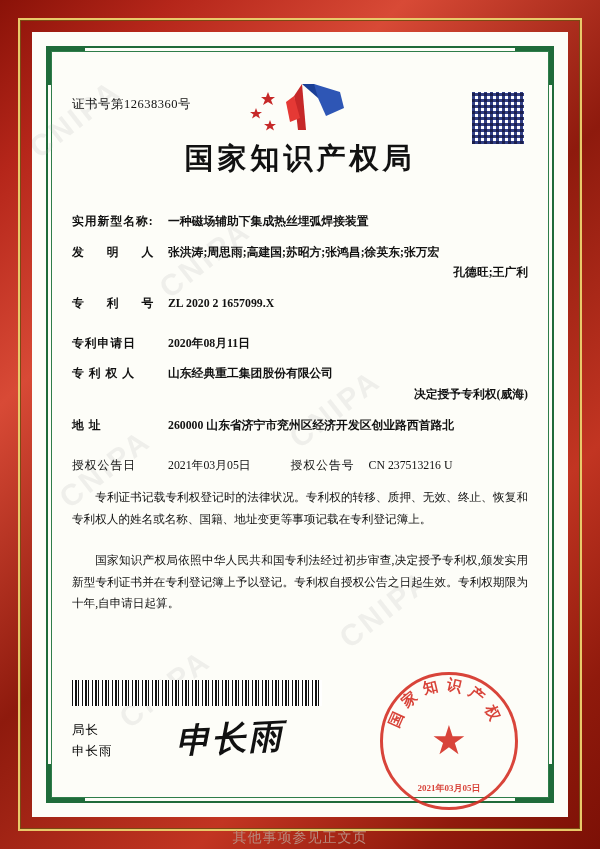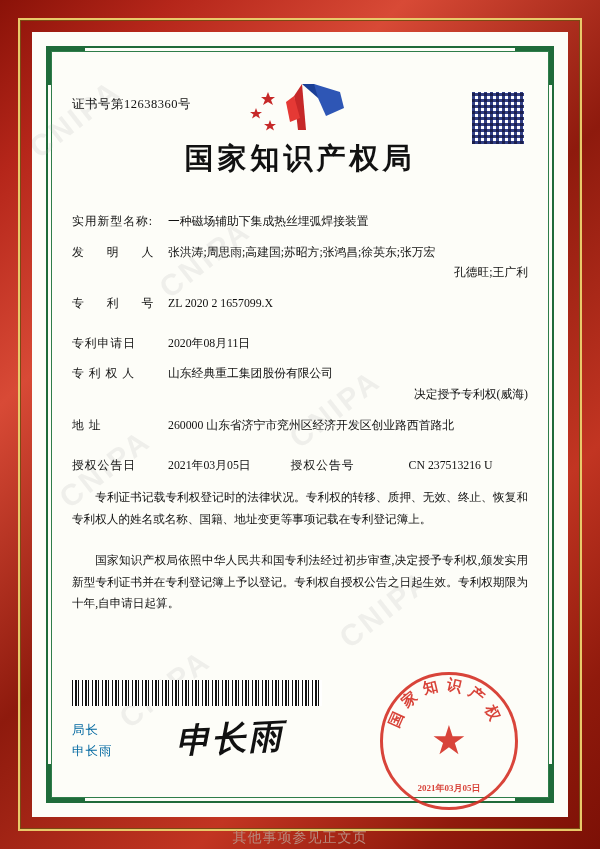--- a/index.html
+++ b/index.html
@@ -101,57 +101,58 @@
   .fields{
     margin-top:34px;
     font-size:11.8px;
     color:#111;
     line-height:1.5;
   }
   .row{
     display:flex;
     margin-bottom:13px;
     align-items:flex-start;
+    font-weight:bold;
   }
   .lbl{
     width:96px;
     flex:0 0 96px;
     letter-spacing:1px;
     white-space:nowrap;
   }
   .lbl.sp{letter-spacing:10px;}
   .val{flex:1;}
   .val .line2{display:block;margin-top:3px;text-align:right;}
   .inline-row{
     display:flex;
     margin-bottom:13px;
   }
   .inline-row .half{display:flex;}
-  .inline-row .half.second{margin-left:40px;gap:40px;}
+  .inline-row .half.second{margin-left:40px;}
   .para{
     margin-top:20px;
     font-size:11.6px;
     line-height:1.85;
     color:#111;
     text-align:justify;
     text-indent:2em;
   }
   .barcode{
     position:absolute;
     left:0;top:612px;
     width:250px;height:26px;
     background:repeating-linear-gradient(90deg,
       #111 0 1px, #fff 1px 3px, #111 3px 5px, #fff 5px 6px,
       #111 6px 7px, #fff 7px 10px);
   }
   .signature-block{
     position:absolute;
     left:0;top:652px;
     font-size:12.5px;
-    color:#0369a1;
+    color:#000000;
     line-height:1.7;
     letter-spacing:1px;
   }
   .sig-script{
     position:absolute;
     left:104px;top:648px;
     font-size:34px;
     font-family:"Liberation Serif", serif;
     font-style:italic;
     font-weight:bold;

